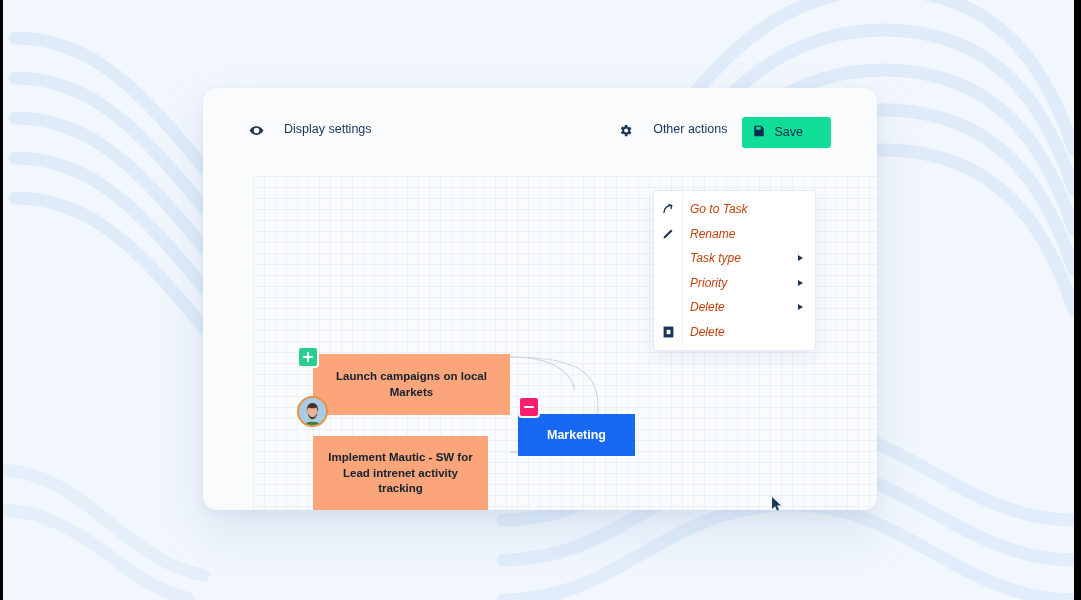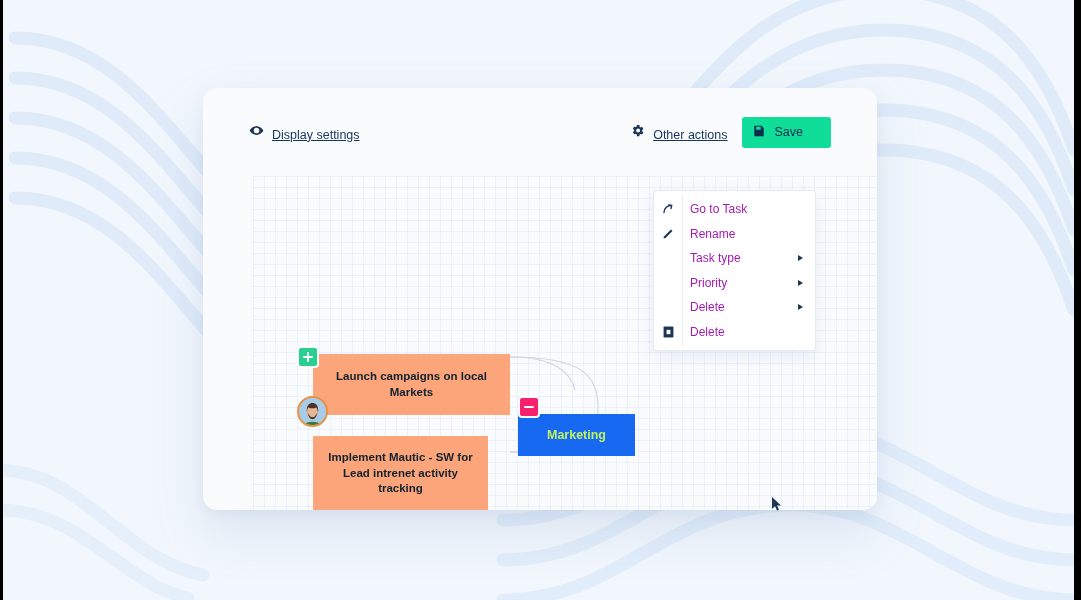--- a/index.html
+++ b/index.html
@@ -36,25 +36,24 @@
   #toolbar {
     position: absolute; left: 0; top: 0;
     width: 100%; height: 88px;
     padding: 0 46px;
     display: flex; align-items: center;
   }
   .tb-left { display: flex; align-items: center; gap: 8px; }
   .tb-right { margin-left: auto; display: flex; align-items: center; gap: 14px; }
 
   .tb-btn {
-    display: flex; align-items: flex-end; gap: 8px;
+    display: flex; align-items: flex-start; gap: 20px;
     font-size: 12.5px; color: #17345c; font-weight: 400;
     cursor: pointer; background: transparent; border: none;
     white-space: nowrap;
-    text-decoration: underline;
   }
   .tb-btn .lbl { line-height: 1; }
 
   #save-button {
     background: #10dd97;
     color: #0d2b4e;
     border-radius: 3px;
     padding: 7px 28px 7px 10px;
     display: flex; align-items: center; gap: 9px;
     font-size: 12.5px; font-weight: 500;
@@ -87,21 +86,21 @@
   .node-task {
     background: #fca47a;
     color: #12222e;
     font-size: 11.5px;
     padding: 6px 10px;
   }
   #node-launch { left: 60px; top: 150px; width: 197px; height: 61px; }
   #node-mautic { left: 60px; top: 232px; width: 175px; height: 75px; }
   #node-marketing {
     left: 265px; top: 210px; width: 117px; height: 42px;
-    background: #1669f0; color: #bef264; font-size: 12.5px;
+    background: #1669f0; color: #ffffff; font-size: 12.5px;
   }
 
   .toggle {
     position: absolute;
     width: 22px; height: 22px;
     border-radius: 4px;
     border: 2.5px solid #fafbfd;
     display: flex; align-items: center; justify-content: center;
     cursor: pointer;
   }
@@ -140,23 +139,24 @@
   #context-menu::before {
     content: ""; position: absolute;
     left: 28px; top: 4px; bottom: 4px;
     width: 1px; background: #e9eef5;
   }
   .menu-item {
     position: relative;
     display: flex; align-items: center;
     height: 24.5px;
     padding: 0 10px 0 0;
-    font-size: 12px; color: #a21caf;
+    font-size: 12px; color: #c2410c;
     cursor: pointer;
     user-select: none;
+    font-style: italic;
   }
   .mi-icon {
     width: 28px; flex: 0 0 28px;
     display: flex; align-items: center; justify-content: center;
     color: #1d3557;
   }
   .mi-label { flex: 1; padding-left: 8px; white-space: nowrap; }
   .mi-arrow {
     width: 0; height: 0;
     border-top: 3.6px solid transparent;

